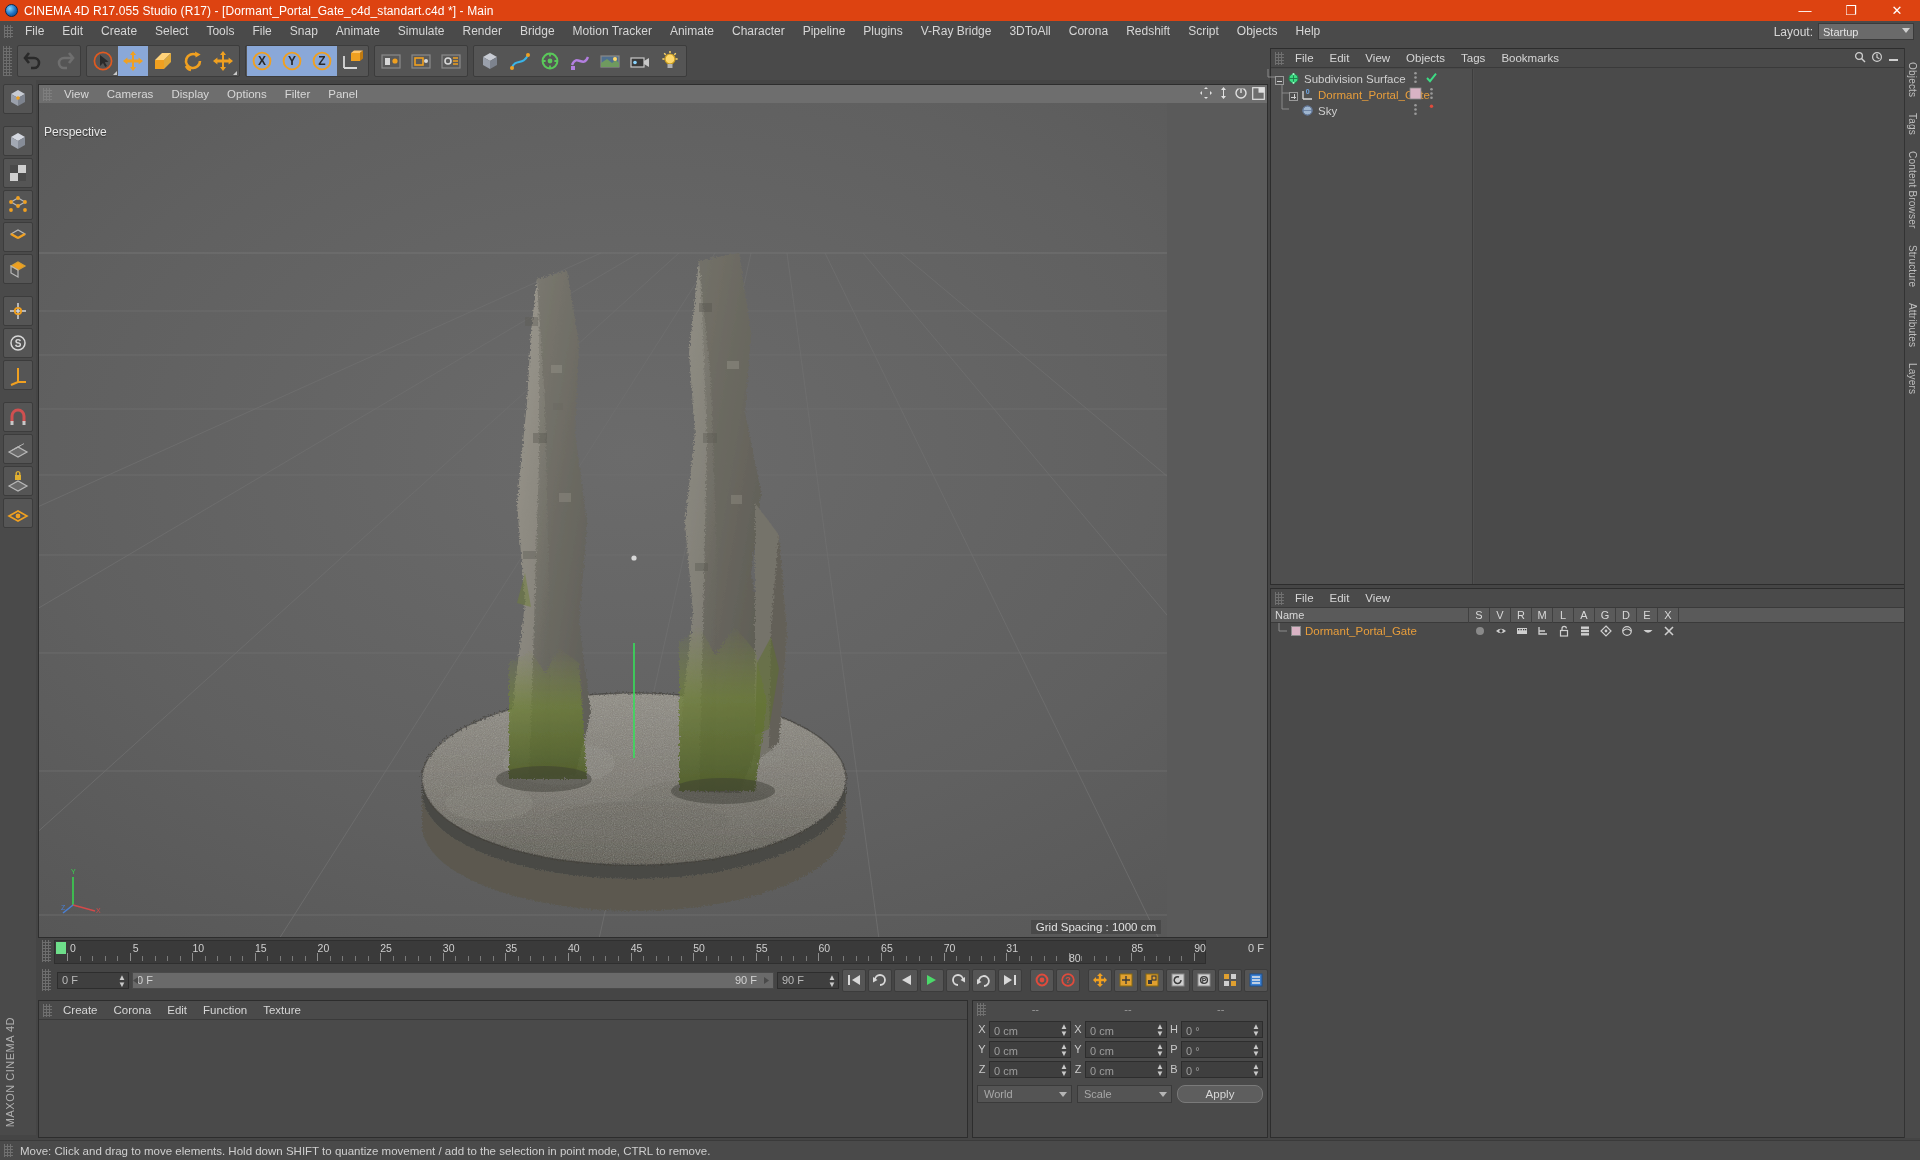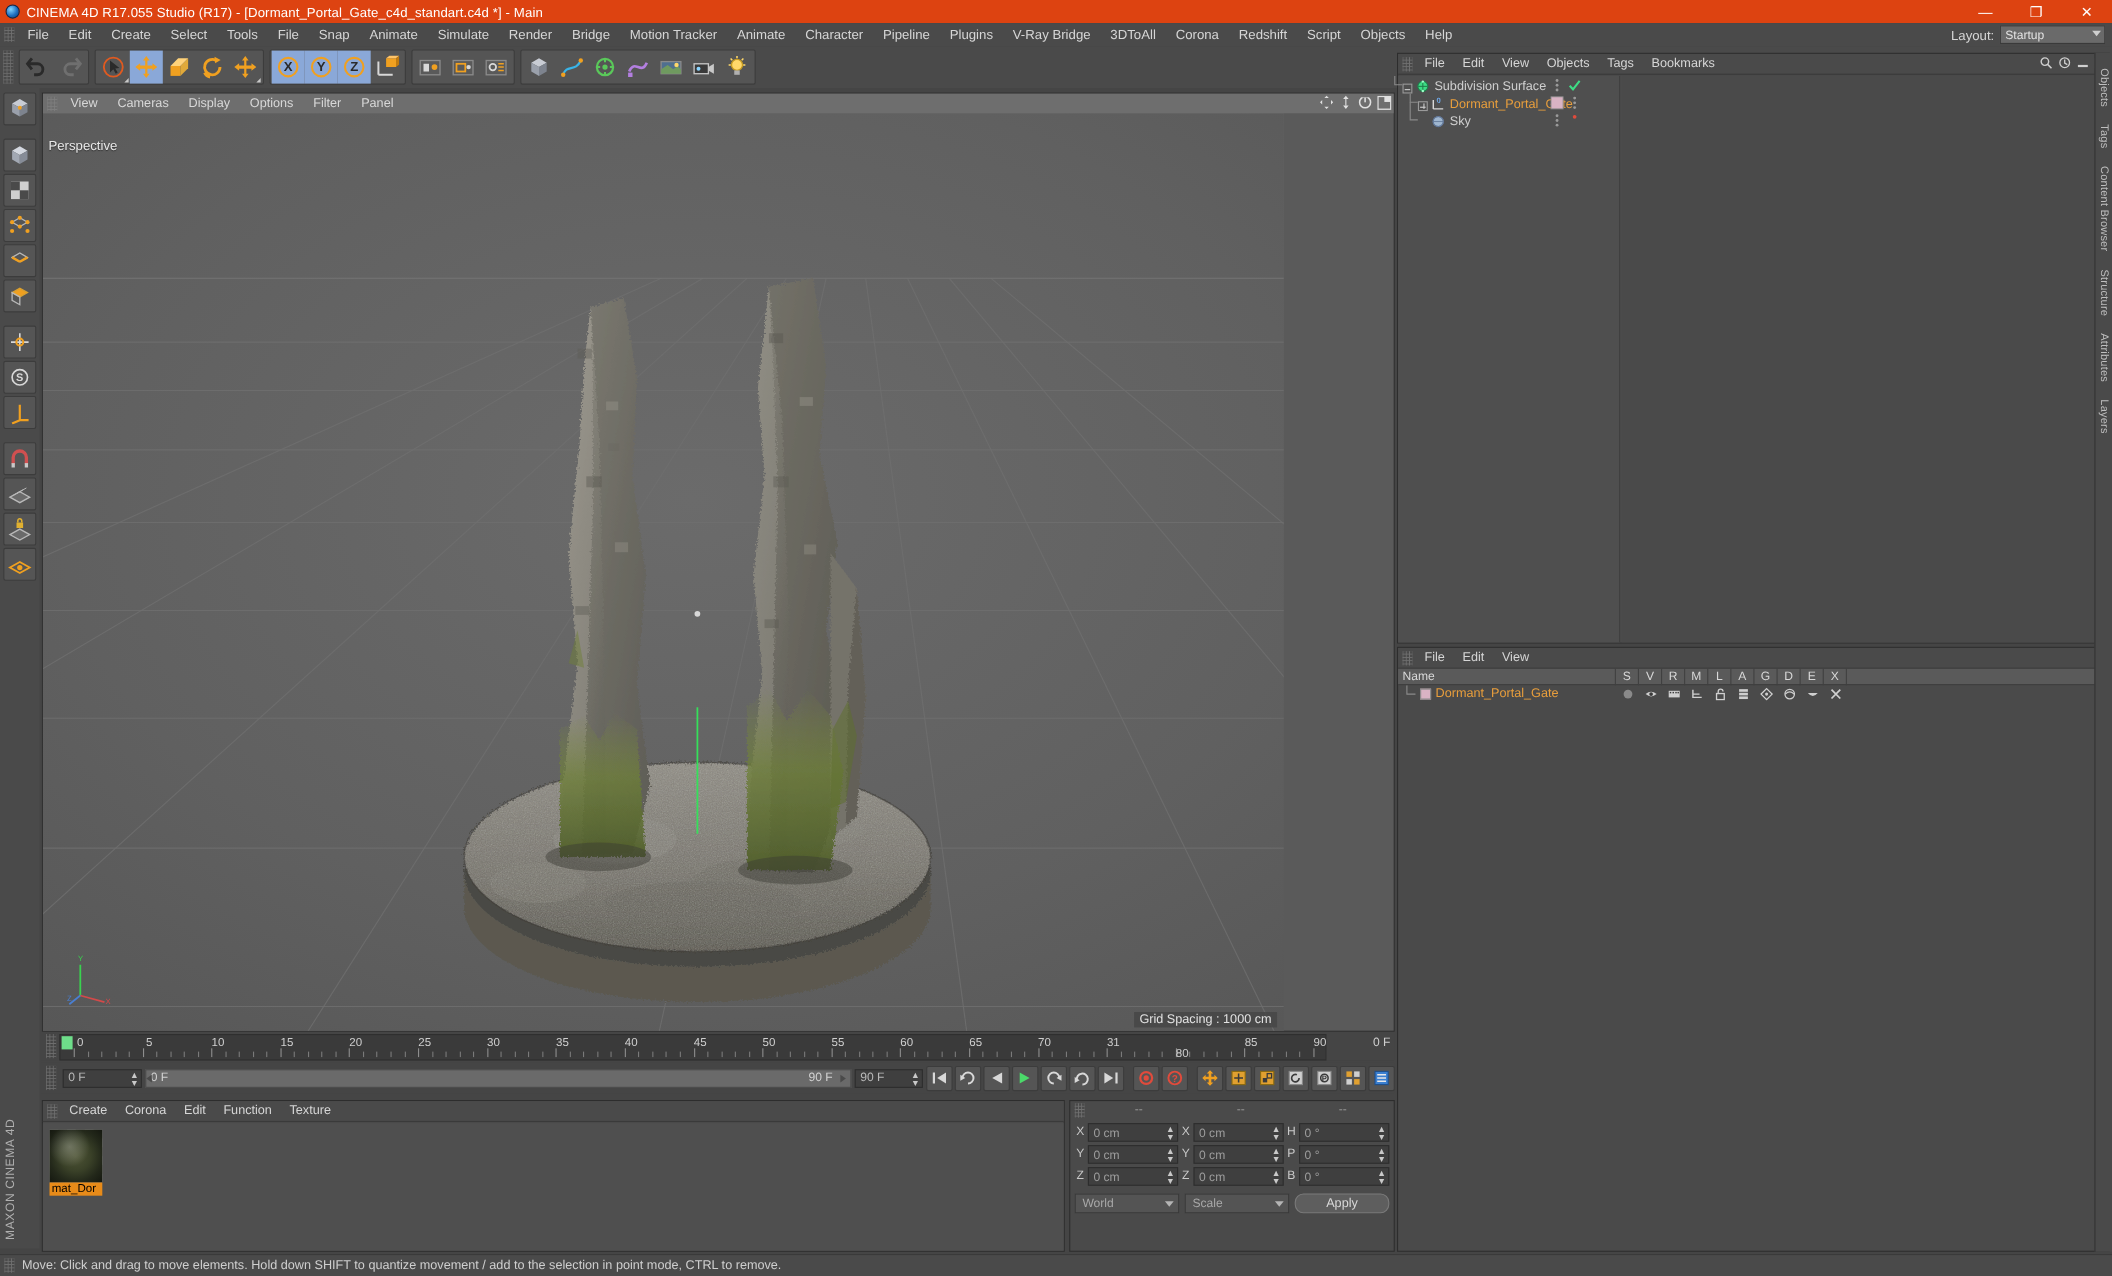--- a/index.html
+++ b/index.html
@@ -1100,26 +1100,20 @@
   <div class="pm-menu">
     <div class="pm-grip"></div>
     <div id="mm-menus" style="display:flex;align-items:center;">
         <div class="mi">Create</div>
         <div class="mi">Corona</div>
         <div class="mi">Edit</div>
         <div class="mi">Function</div>
         <div class="mi">Texture</div>
       </div>
   </div>
-  <div class="mm-body">
-    <div class="mat">
-      <div class="mat-thumb"></div>
-      <div class="mat-name">mat_Dor</div>
-    </div>
-  </div>
 </div>
 
 <div class="cm">
   <div class="cm-hdr">
     <div class="pm-grip"></div>
     <span>--</span>
     <span>--</span>
     <span>--</span>
   </div>
   <div class="cm-grid">

